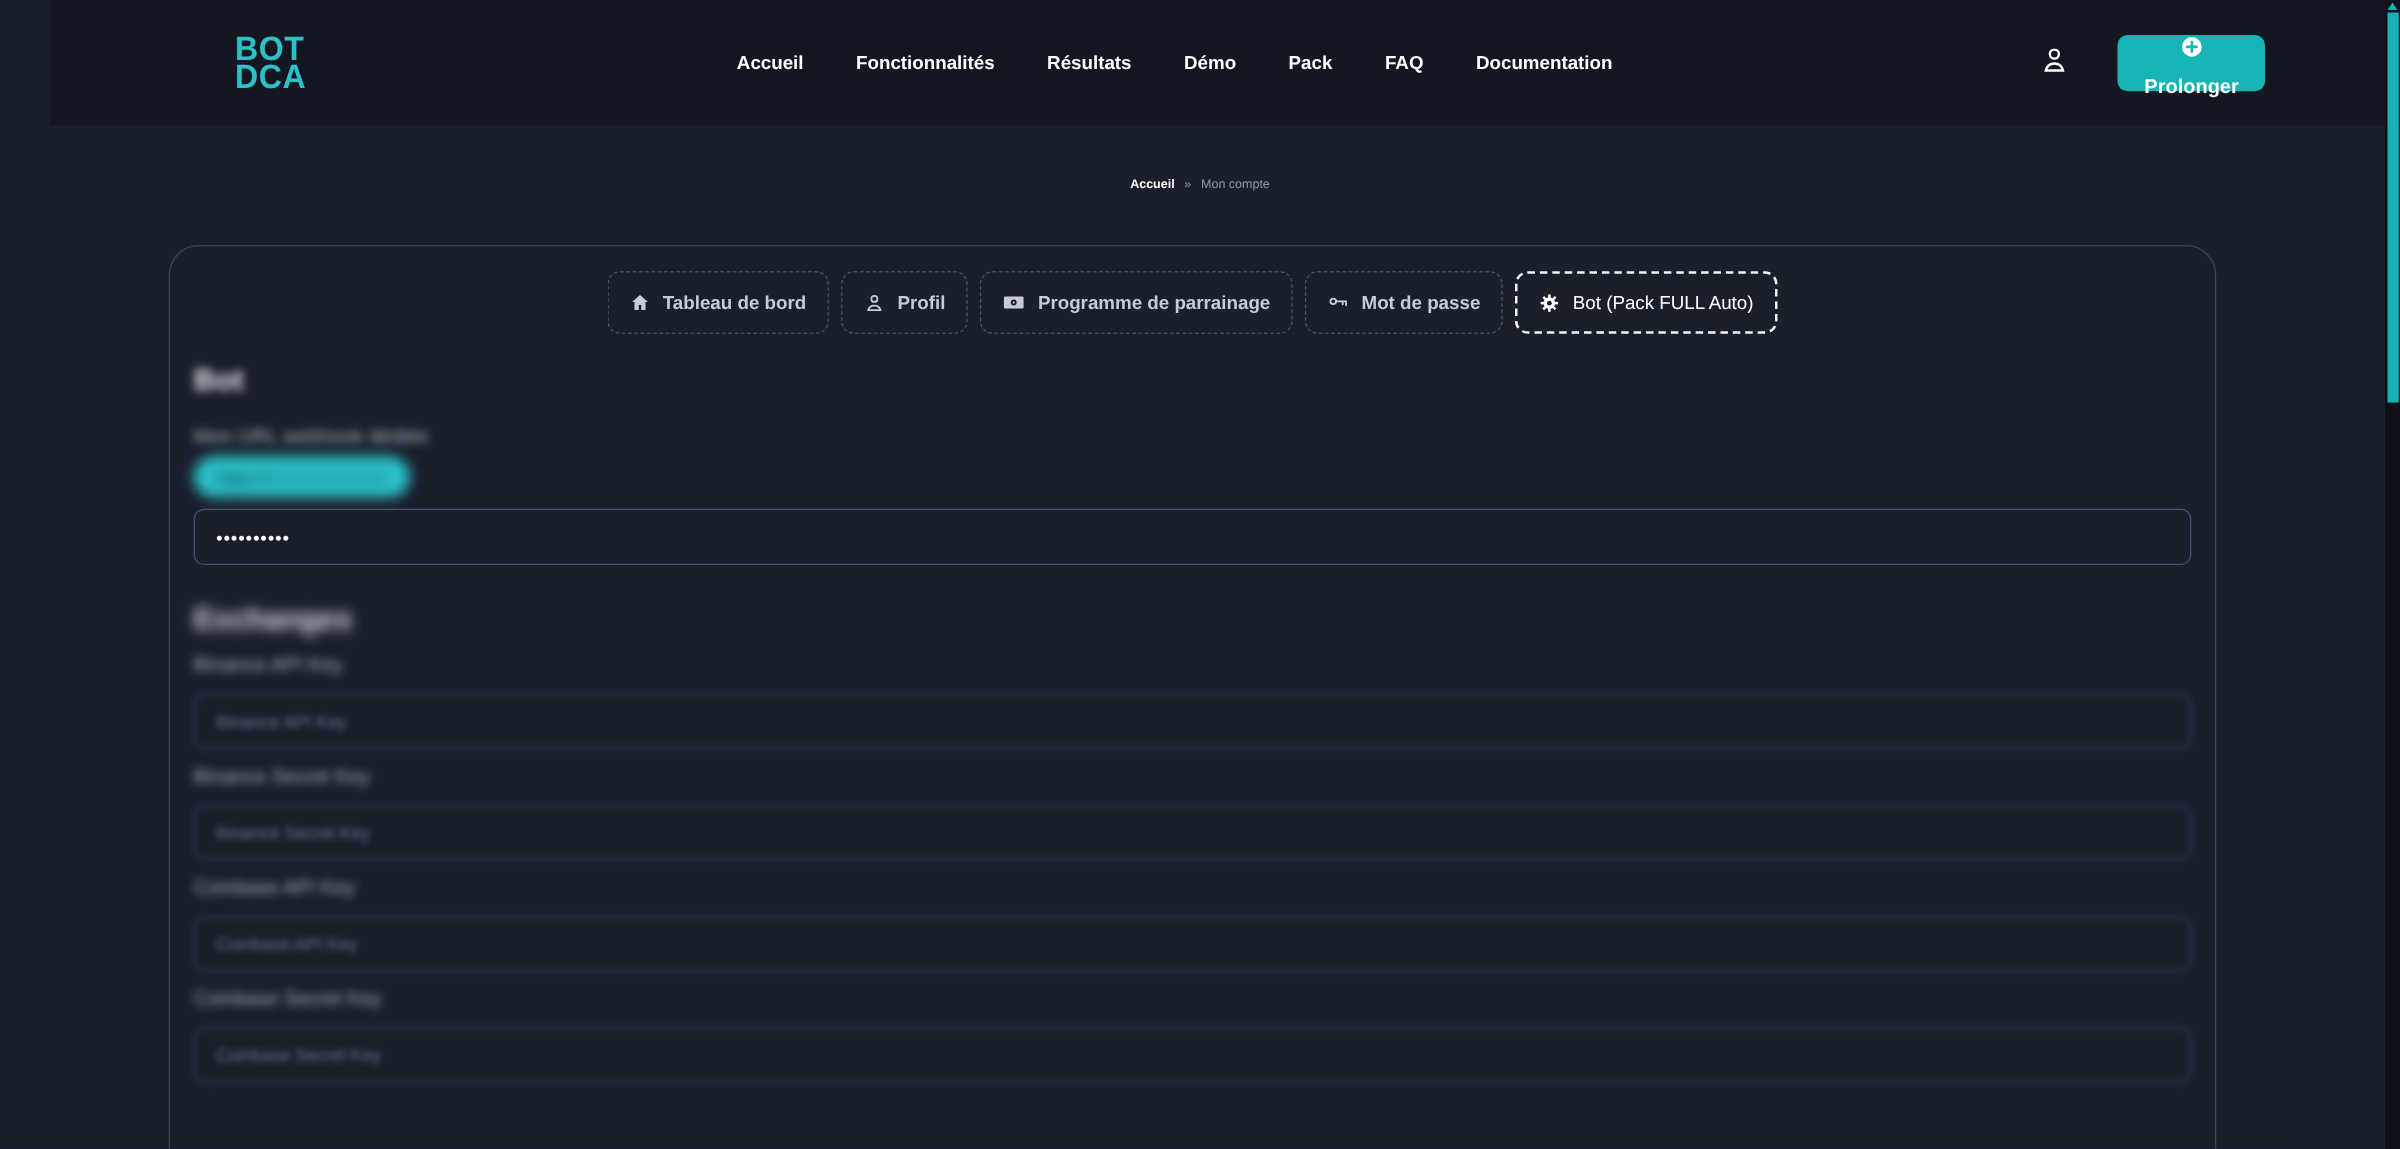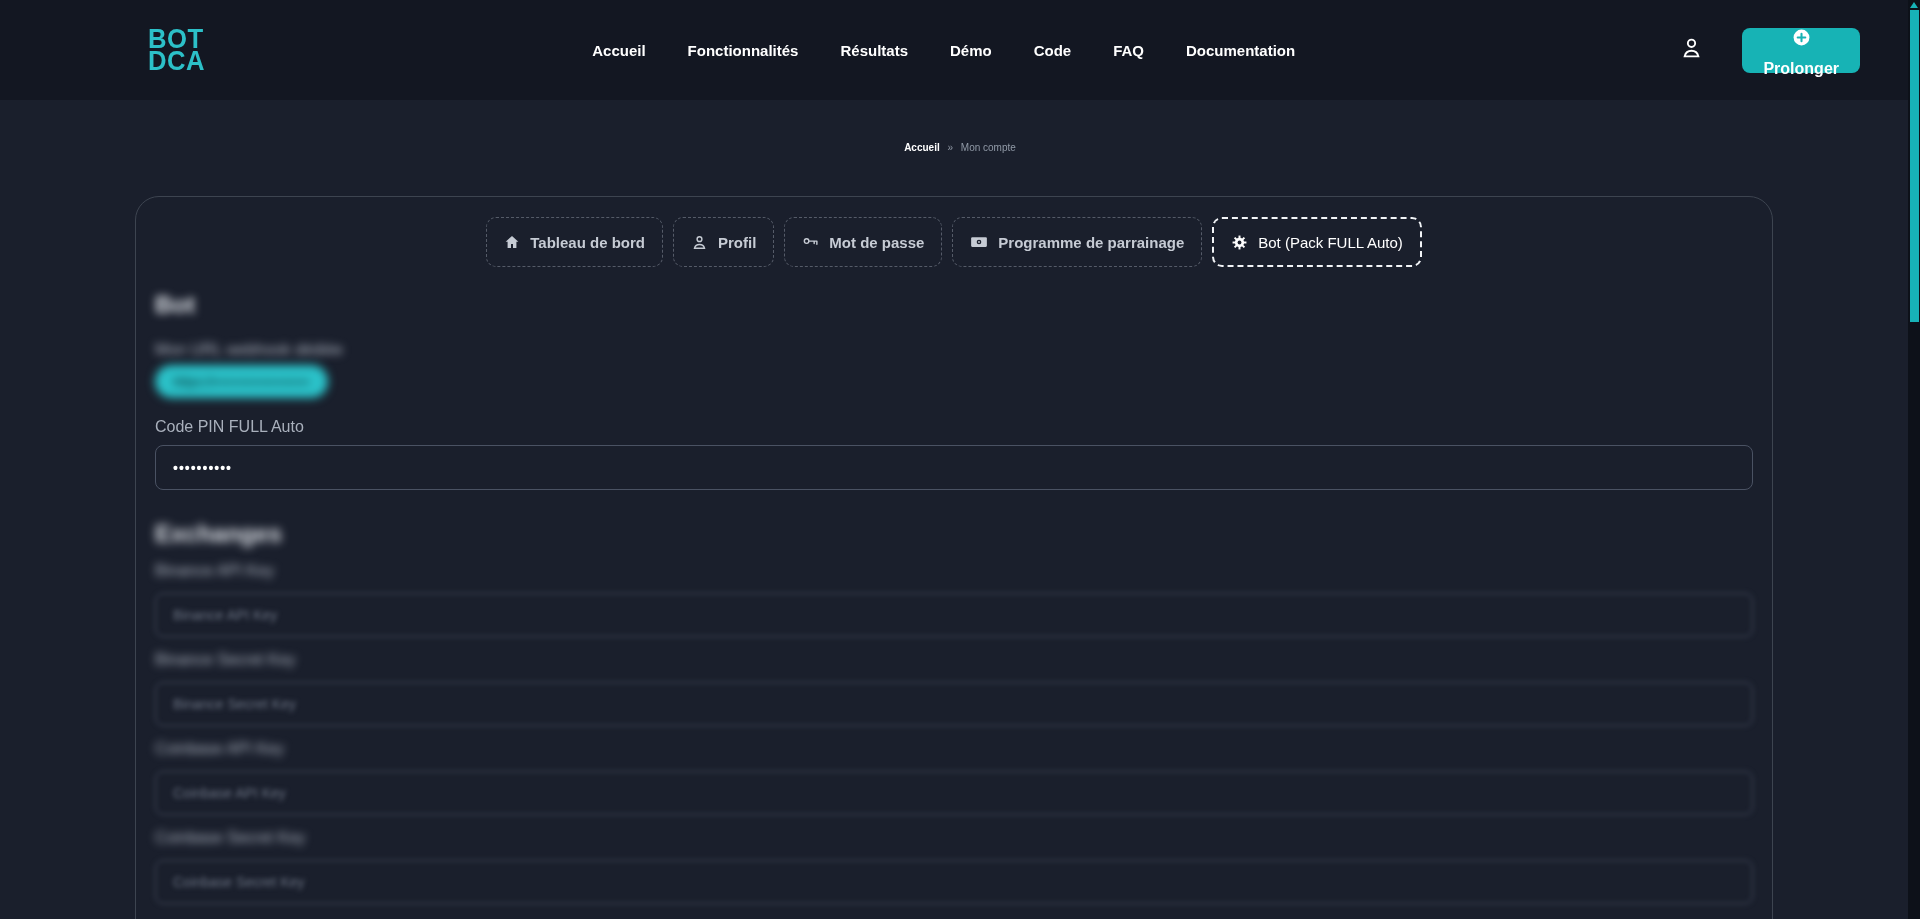--- a/index.html
+++ b/index.html
@@ -8,21 +8,22 @@
     background:#1a1f2c;
     font-family:"Liberation Sans", sans-serif;
     color:#fff;
     position:relative;
   }
 
   
   .navbar {
     height:100px; background:#131722;
     display:flex; align-items:center;
-    padding:0 60px 0 148px;
+    padding:0 108px 0 148px;
+    margin-left:40px;
   }
   .logo { color:#2cc0c8; font-weight:800; font-size:27px; line-height:0.82;
           letter-spacing:0.5px; transform:scaleX(0.95); transform-origin:left center; cursor:pointer; }
   .logo span { display:block; }
   .menu { flex:1; display:flex; justify-content:center; align-items:center; gap:42px; }
   .menu a { color:#ffffff; font-size:15px; font-weight:700; text-decoration:none; cursor:pointer; white-space:nowrap; }
   .nav-right { display:flex; align-items:center; gap:38px; }
   .account-btn { background:none; border:none; cursor:pointer; display:flex; align-items:center; }
   .cta {
     height:45px; padding:0 21px; border:none; border-radius:8px;
@@ -108,21 +109,21 @@
   <div class="logo">
     <span>BOT</span>
     <span>DCA</span>
   </div>
 
   <nav class="menu">
     <a>Accueil</a>
     <a>Fonctionnalités</a>
     <a>Résultats</a>
     <a>Démo</a>
-    <a>Code</a>
+    <a>Pack</a>
     <a>FAQ</a>
     <a>Documentation</a>
   </nav>
 
   <div class="nav-right">
     <button class="account-btn">
       <span>
         <svg viewBox="0 0 24 24" width="25" height="25" fill="none" stroke="#ffffff" stroke-width="1.8" stroke-linecap="round">
           <circle cx="12" cy="7" r="3.5"></circle>
           <path d="M5.4 19.6c.9-3.7 3.5-5.4 6.6-5.4s5.7 1.7 6.6 5.4z"></path>
@@ -164,37 +165,37 @@
         <svg viewBox="0 0 24 24" width="17" height="17" fill="none" stroke="currentColor" stroke-width="2" stroke-linecap="round">
           <circle cx="12" cy="7.3" r="3.4"></circle>
           <path d="M5 20c.9-3.6 3.5-5.2 7-5.2s6.1 1.6 7 5.2z"></path>
         </svg>
       </span>
       <span>Profil</span>
     </button>
 
     <button class="tab">
       <span class="ticon">
-        <svg viewBox="0 0 24 24" width="17" height="17" fill="none" stroke="currentColor" stroke-width="2" stroke-linecap="round">
-          <circle cx="6.5" cy="10" r="3.2"></circle>
-          <path d="M9.8 10H21M17.2 10v3.4M21 10v4.4"></path>
-        </svg>
-      </span>
-      <span>Mot de passe</span>
-    </button>
-
-    <button class="tab">
-      <span class="ticon">
         <svg viewBox="0 0 24 24" width="18" height="18">
           <rect x="1.5" y="5.5" width="21" height="13" rx="1.5" fill="currentColor"></rect>
           <circle cx="12" cy="12" r="3.1" fill="#1a1f2c"></circle>
           <circle cx="12" cy="12" r="1.2" fill="currentColor"></circle>
         </svg>
       </span>
       <span>Programme de parrainage</span>
+    </button>
+
+    <button class="tab">
+      <span class="ticon">
+        <svg viewBox="0 0 24 24" width="17" height="17" fill="none" stroke="currentColor" stroke-width="2" stroke-linecap="round">
+          <circle cx="6.5" cy="10" r="3.2"></circle>
+          <path d="M9.8 10H21M17.2 10v3.4M21 10v4.4"></path>
+        </svg>
+      </span>
+      <span>Mot de passe</span>
     </button>
 
 
     <button class="tab active">
       <span class="ticon">
         <svg viewBox="0 0 24 24" width="17" height="17">
           <g fill="currentColor">
             <circle cx="12" cy="12" r="6.6"></circle>
             <rect x="10.6" y="2.2" width="2.8" height="19.6"></rect>
             <rect x="10.6" y="2.2" width="2.8" height="19.6" transform="rotate(45 12 12)"></rect>
@@ -208,21 +209,20 @@
     </button>
   </div>
 
   <div class="content">
 
     <h2 class="section-heading bot-heading blur-md">Bot</h2>
 
     <label class="field-label webhook-label blur-md">Mon URL webhook dédiée</label>
     <div class="webhook-pill blur-lg">https://•••••••••••••••••••••••</div>
 
-    <label class="field-label pin-label">Code PIN FULL Auto</label>
     <input class="txt-input pin-input" type="text" value="••••••••••" style="">
 
     <h2 class="section-heading exchanges-heading blur-lg">Exchanges</h2>
 
     <div class="group">
       <label class="field-label blur-md">Binance API Key</label>
       <input class="txt-input blur-sm" type="text" placeholder="Binance API Key" style="">
     </div>
 
     <div class="group">

